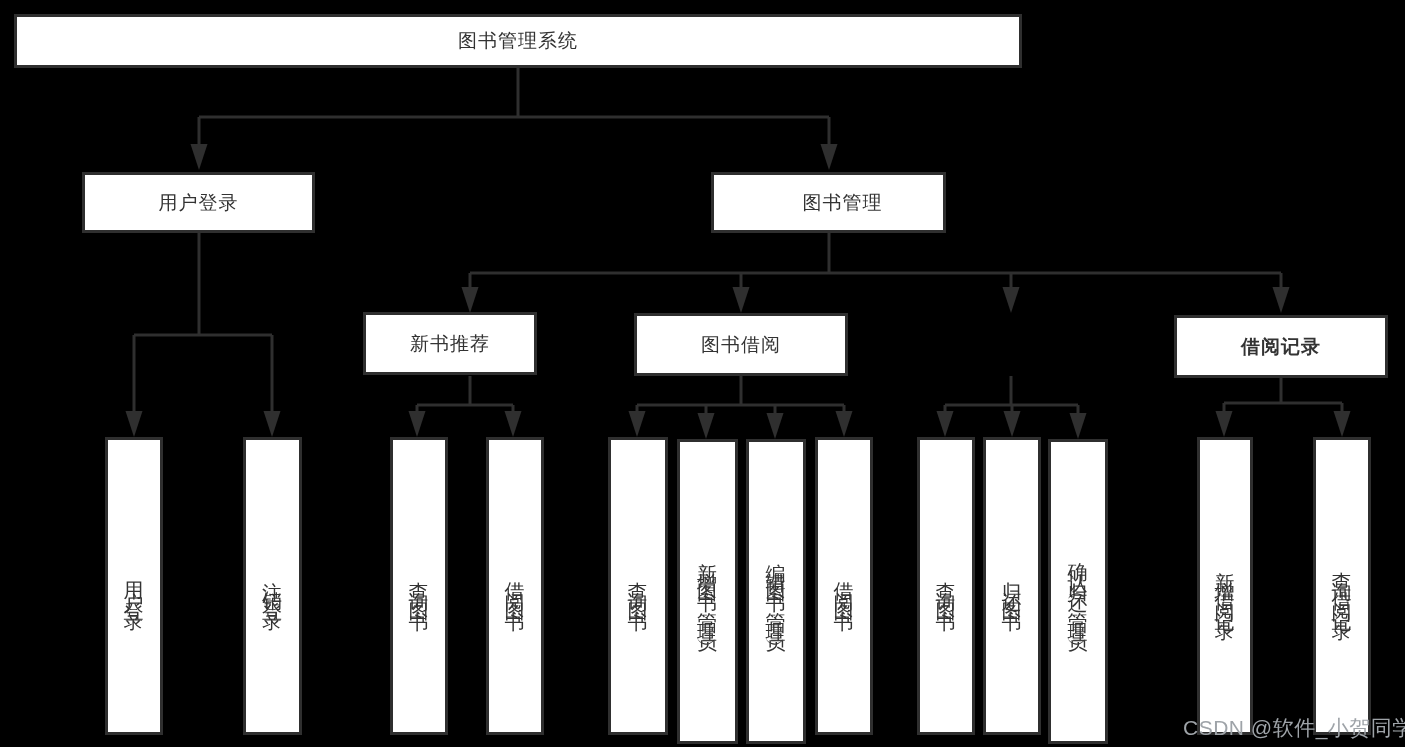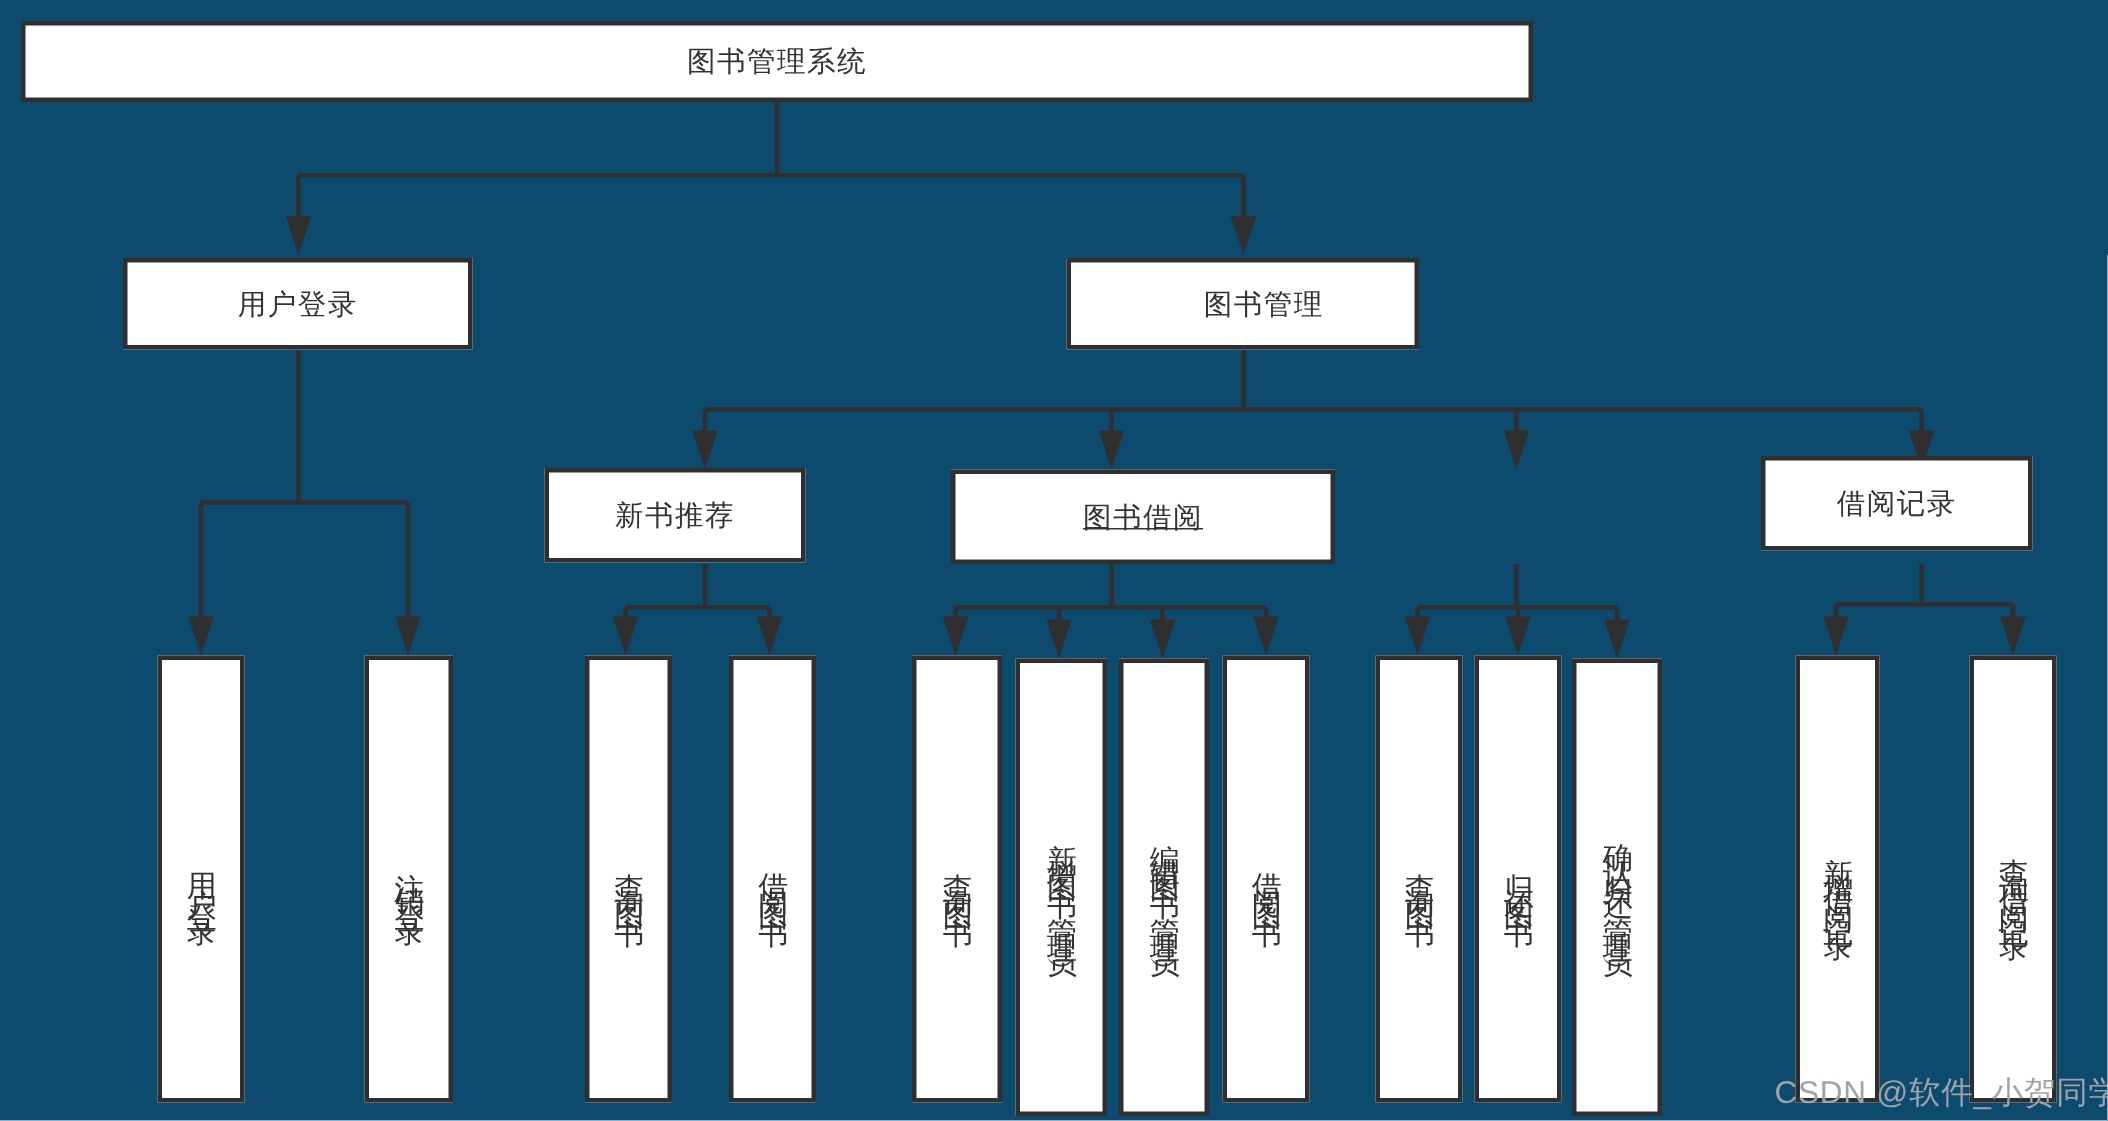--- a/index.html
+++ b/index.html
@@ -5,21 +5,21 @@
   html, body {
     margin: 0;
     padding: 0;
     background: #ffffff;
     font-family: "Liberation Sans", "DejaVu Sans", sans-serif;
   }
   .canvas {
     position: relative;
     width: 1405px;
     height: 747px;
-    background: #0c4a6e;
+    background: #000000;
     overflow: hidden;
   }
   .connector-layer {
     position: absolute;
     left: 0;
     top: 0;
     width: 1405px;
     height: 747px;
     z-index: 1;
   }
@@ -113,24 +113,24 @@
   <div class="node hbox" style="left:82px; top:172px; width:233px; height:61px;">
     <span>用户登录</span>
   </div>
   <div class="node hbox" style="left:711px; top:172px; width:235px; height:61px;padding-left:28px;">
     <span>图书管理</span>
   </div>
 
   <div class="node hbox" style="left:363px; top:312px; width:174px; height:63px;">
     <span>新书推荐</span>
   </div>
-  <div class="node hbox" style="left:634px; top:313px; width:256px; height:63px;text-decoration:underline;">
+  <div class="node hbox" style="left:634px; top:313px; width:214px; height:63px;">
     <span>图书借阅</span>
   </div>
-  <div class="node hbox" style="left:1174px; top:304px; width:181px; height:63px;">
+  <div class="node hbox" style="left:1174px; top:315px; width:214px; height:63px;font-weight:bold;">
     <span>借阅记录</span>
   </div>
 
   <div class="node vbox" style="left:105px; top:437px; width:58px; height:298px;">
     <span class="vtext">用户登录</span>
   </div>
   <div class="node vbox" style="left:243px; top:437px; width:59px; height:298px;">
     <span class="vtext">注销登录</span>
   </div>
 

